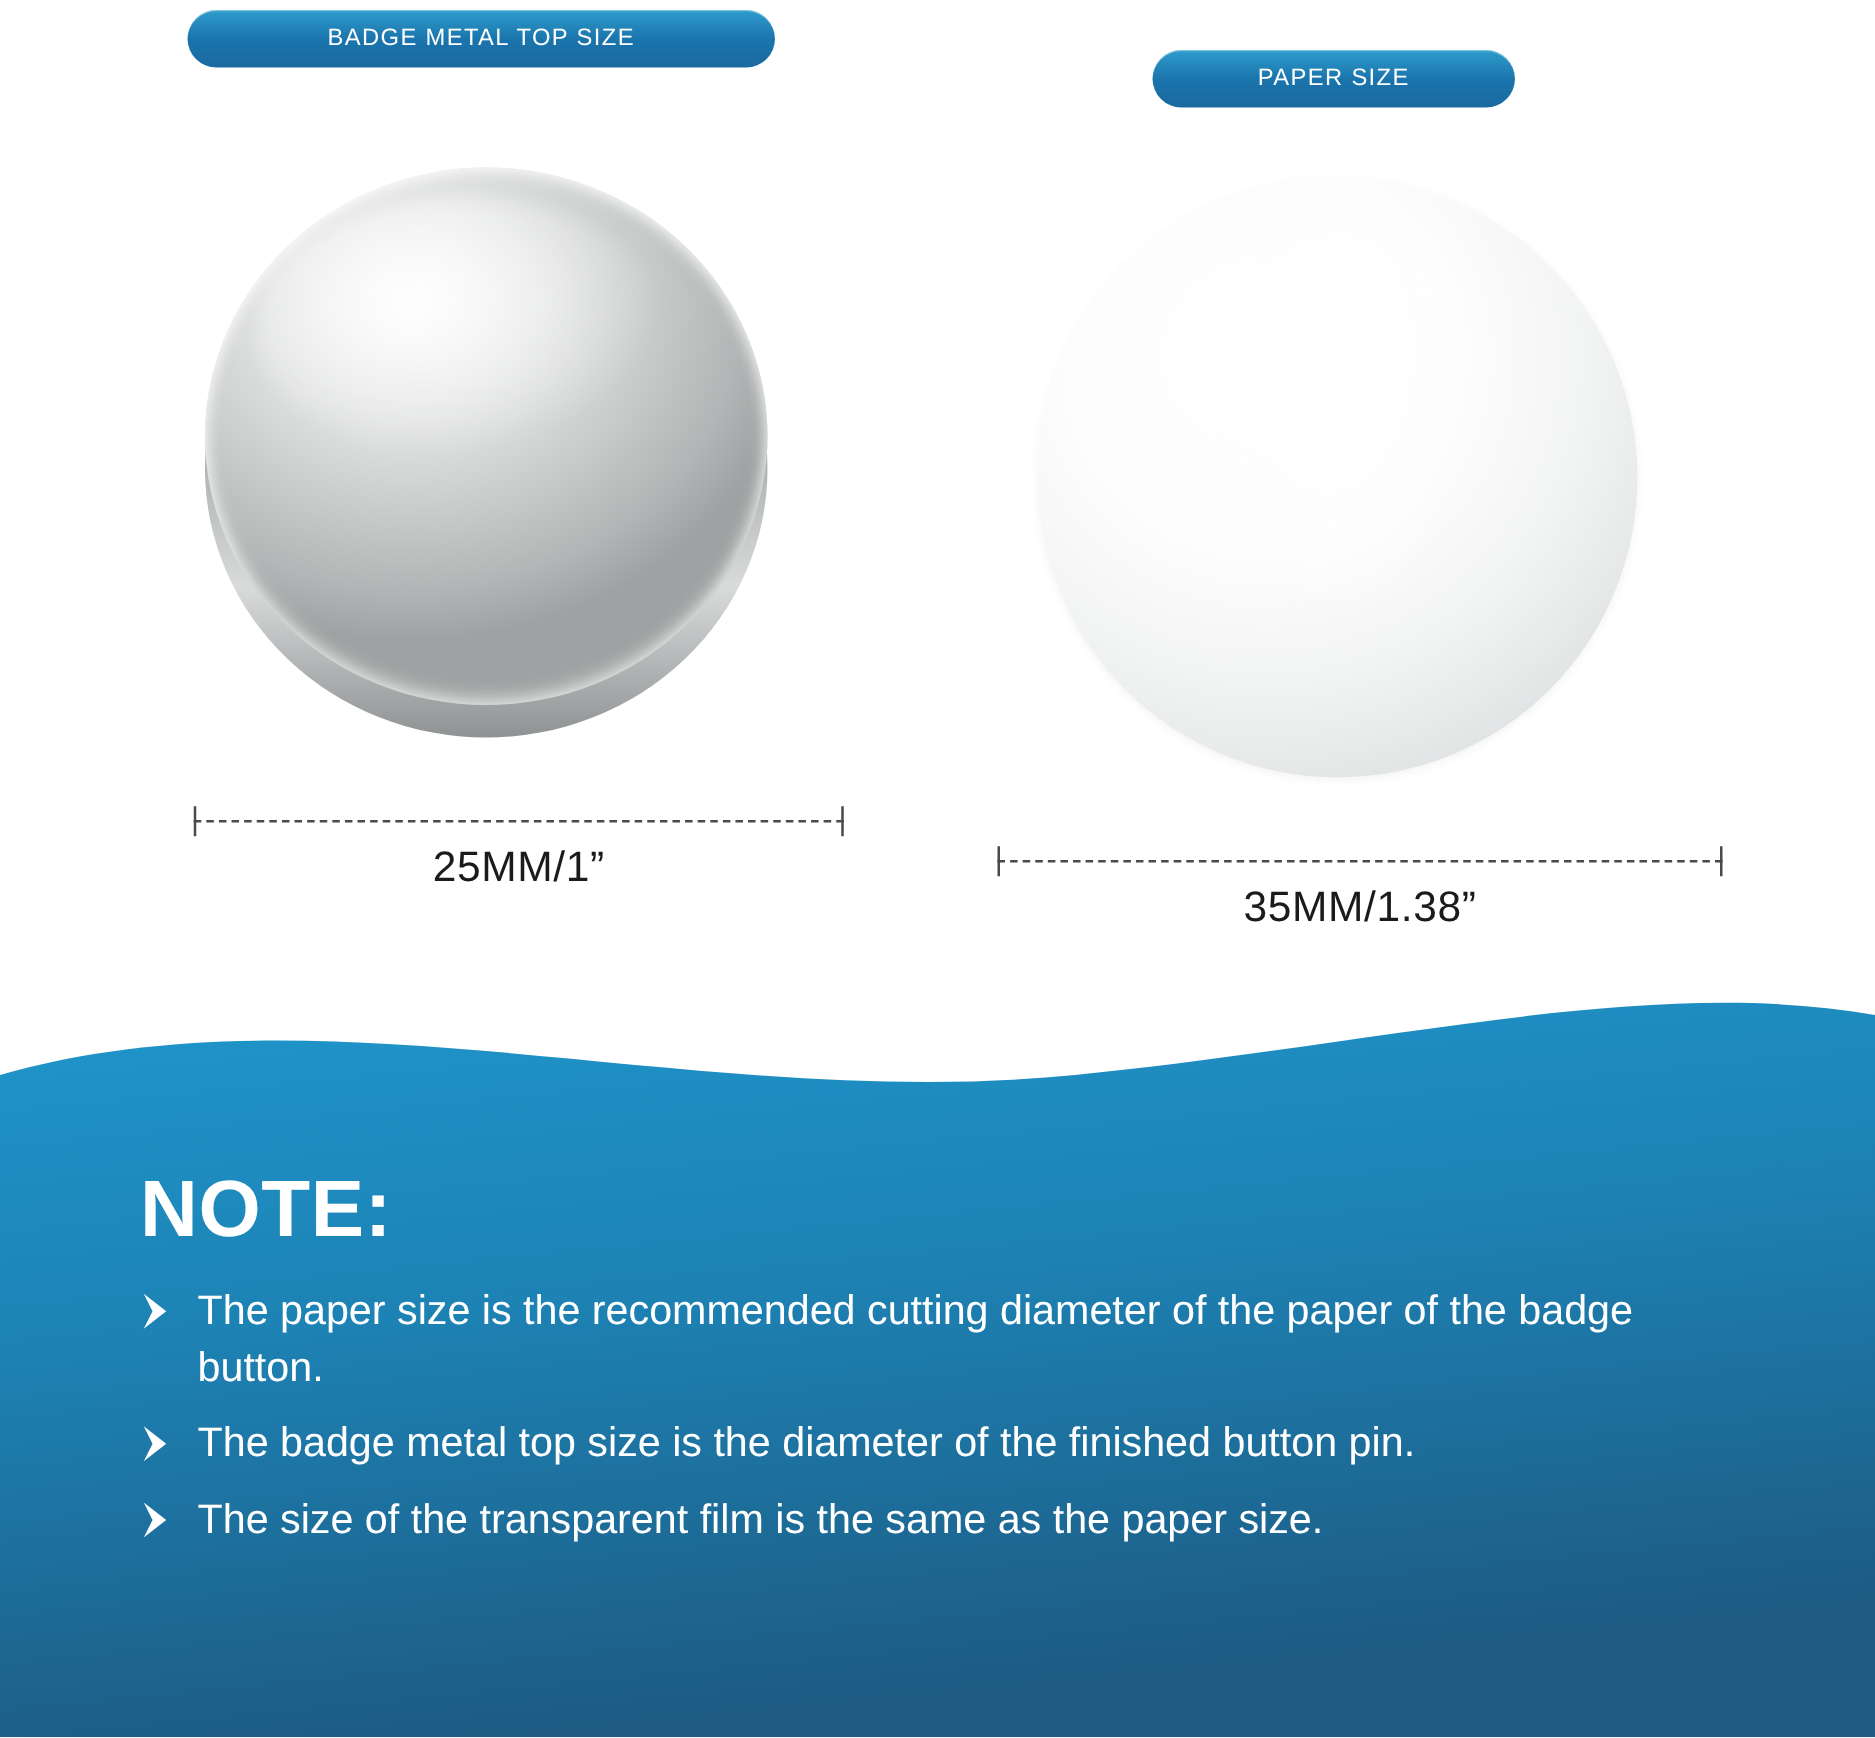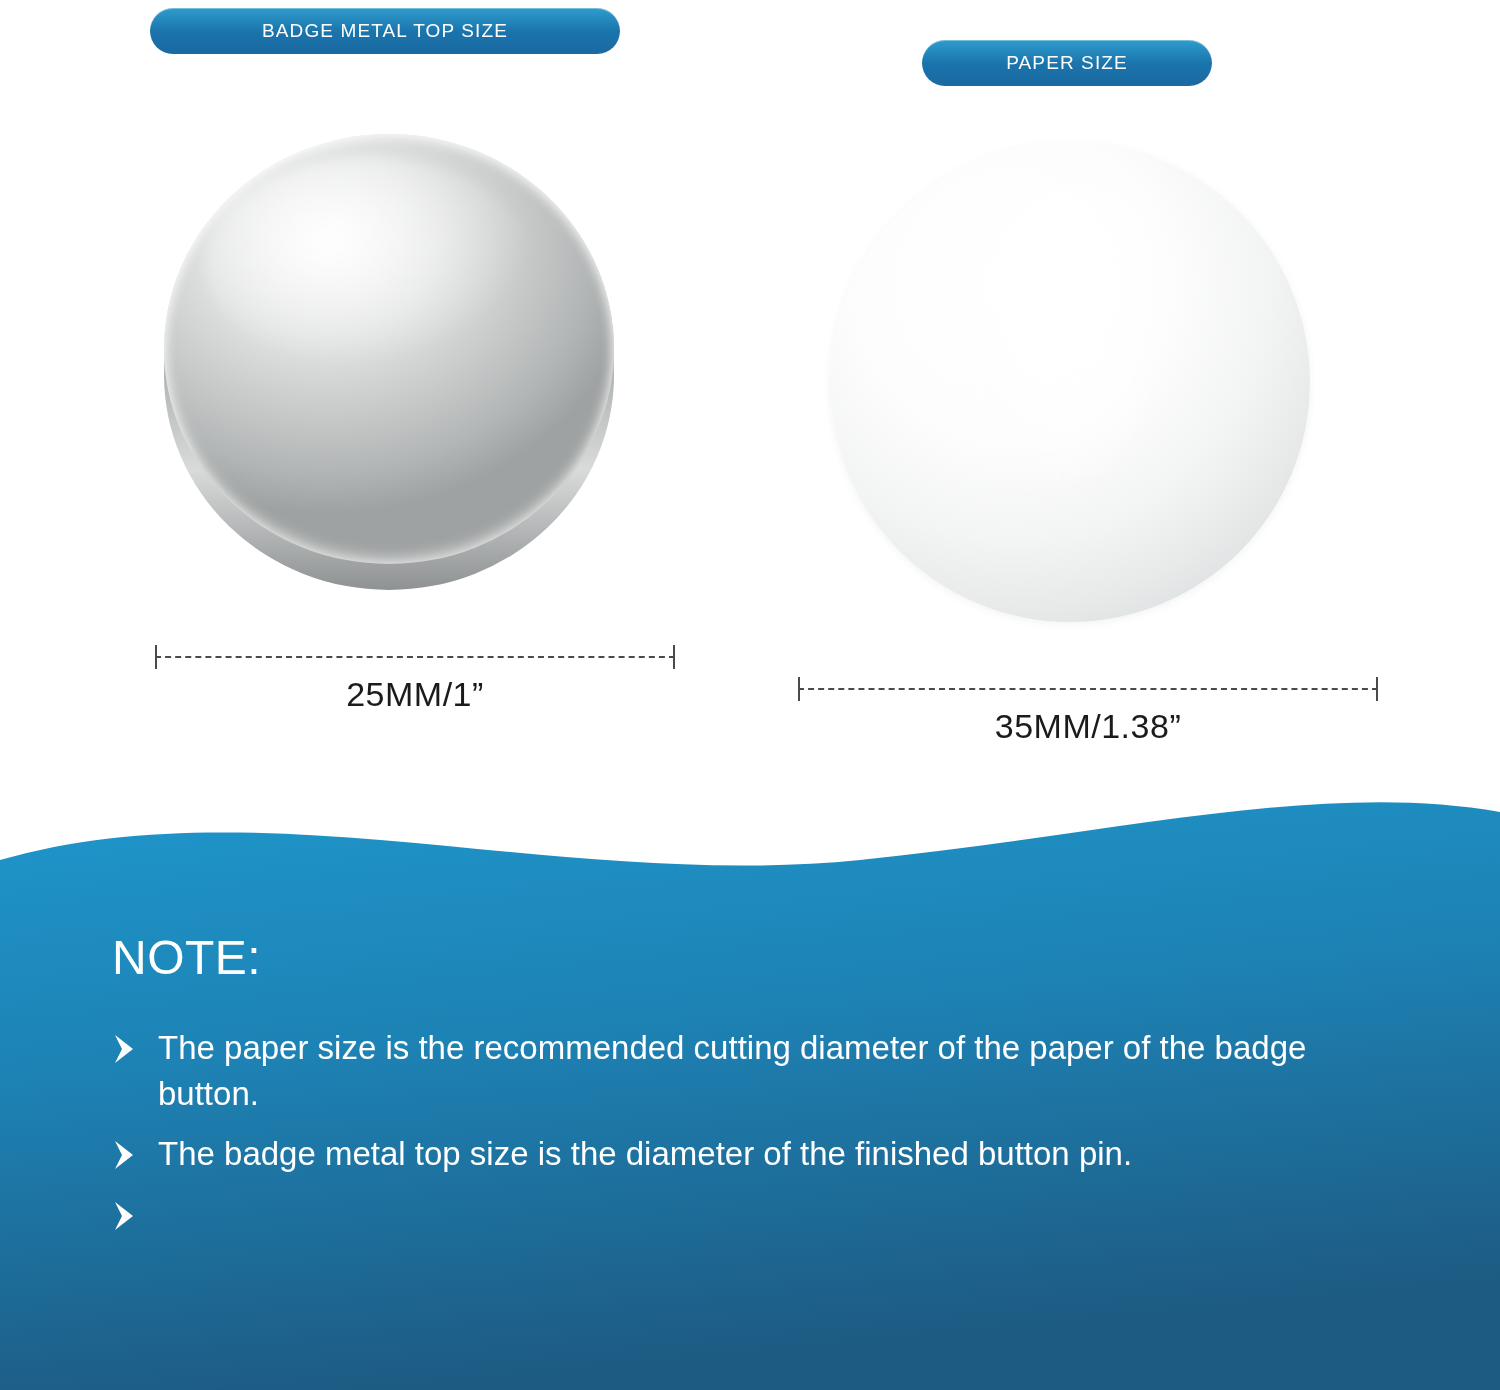--- a/index.html
+++ b/index.html
@@ -169,22 +169,22 @@
     position: absolute;
     left: 0; top: 0;
     width: 1500px;
     height: 600px;
     color: #ffffff;
   }
   .note-title {
     position: absolute;
     left: 112px;
     top: 140px;
-    font-size: 48px;
-    font-weight: normal;
+    font-size: 64px;
+    font-weight: bold;
     letter-spacing: .5px;
   }
   .note-list {
     position: absolute;
     left: 112px;
     top: 235px;
     width: 1290px;
   }
   .note-item {
     display: flex;
@@ -282,17 +282,18 @@
         </span>
         <span class="note-text">The badge metal top size is the diameter of the finished button pin.</span>
       </div>
 
       <div class="note-item">
         <span class="note-arrow">
           <svg width="26" height="32" viewBox="0 0 26 32" aria-hidden="true">
             <path d="M3,2 L21,16 L3,30 L10,16 Z" fill="#ffffff"></path>
           </svg>
         </span>
+        <span class="note-text">The size of the transparent film is the same as the paper size.</span>
       </div>
 
     </div>
   </div>
 </div>
 
 </body></html>

